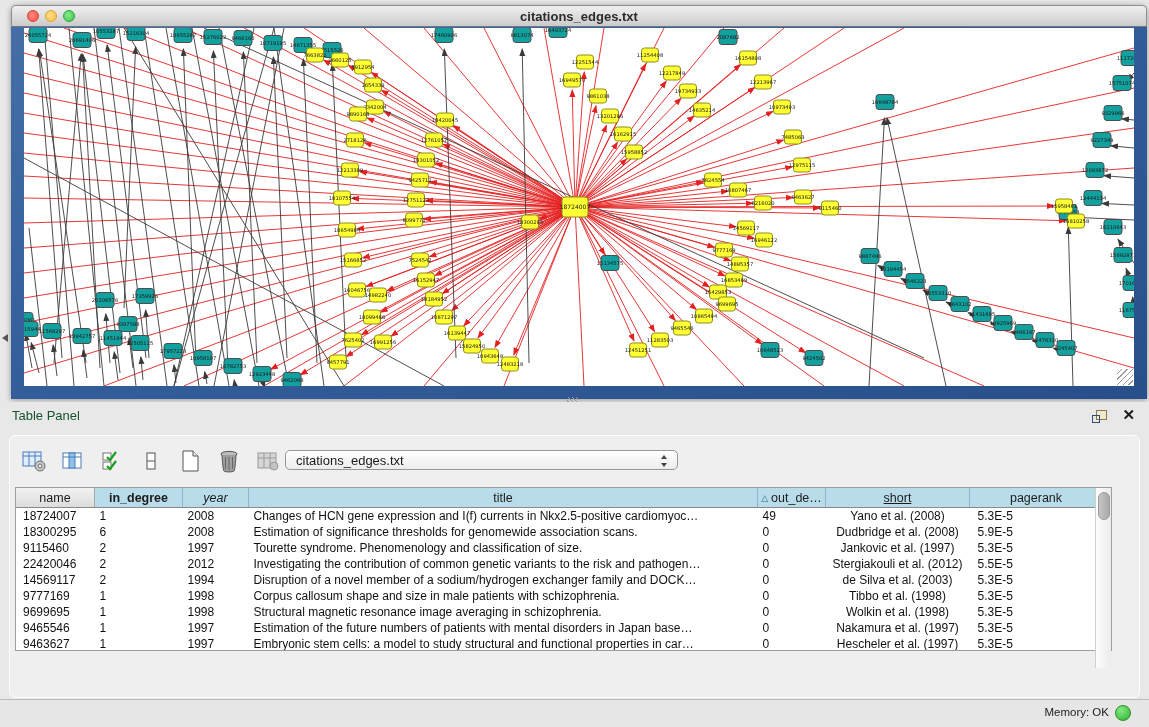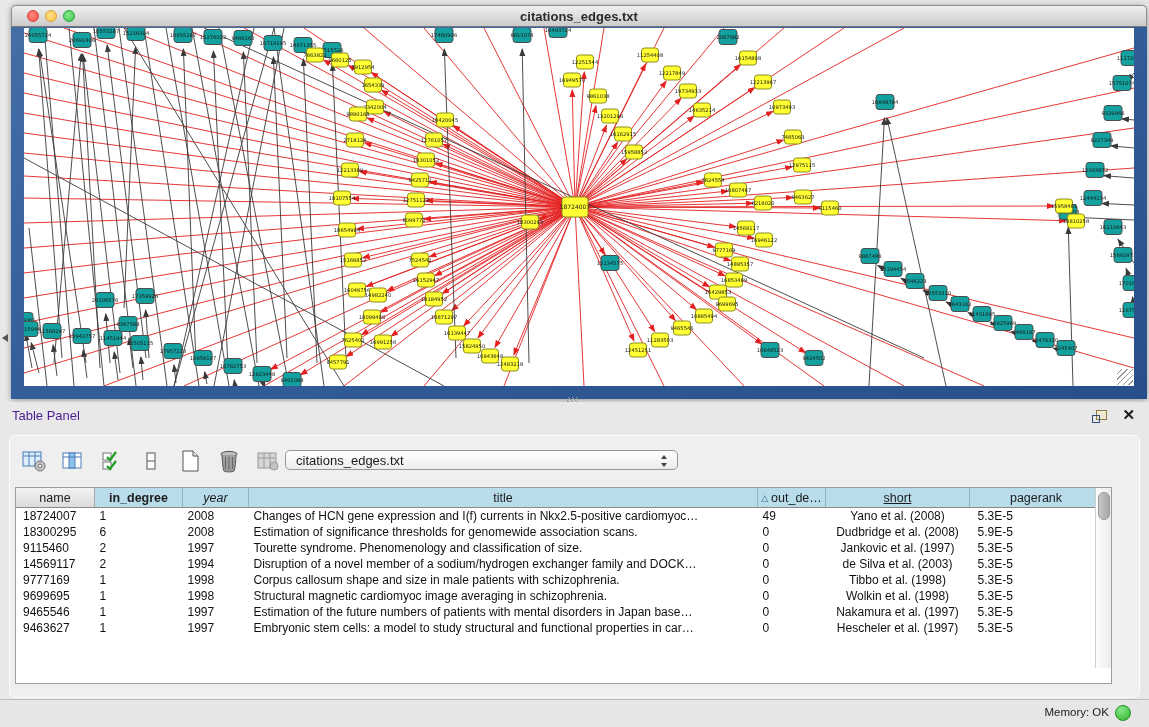--- a/index.html
+++ b/index.html
@@ -28,21 +28,21 @@
   
   .collapse-arrow{position:absolute;left:2px;top:334px;width:0;height:0;
     border-top:4px solid transparent;border-bottom:4px solid transparent;border-right:6px solid #555}
 
   
   .split-grip{position:absolute;left:567px;top:397px;width:12px;height:7px;
     background:repeating-linear-gradient(45deg,transparent 0 2px,#9b9b9b 2px 3px)}
 
   
   .tp-header{position:absolute;left:0;top:402px;width:1149px;height:32px;background:#e8e8e8}
-  .tp-title{position:absolute;left:12px;top:6px;font-size:13px;color:#4c1d95}
+  .tp-title{position:absolute;left:12px;top:6px;font-size:13px;color:#14532d}
   .float-ico{position:absolute;right:42px;top:8px;width:15px;height:13px}
   .float-ico .sq1{position:absolute;left:4px;top:0;width:9px;height:8px;border:1px solid #8a7a45;background:#efe9d2}
   .float-ico .sq2{position:absolute;left:0;top:5px;width:6px;height:6px;border:1px solid #2f4d77;background:transparent}
   .close-ico{position:absolute;right:14px;top:4px;font-size:15px;font-weight:bold;color:#1a1a1a}
 
   .panel-inner{position:absolute;left:9px;top:435px;width:1131px;height:263px;
                background:#efefef;border:1px solid #fdfdfd;border-radius:6px;box-sizing:border-box}
 
   
   .toolbar{position:absolute;left:20px;top:446px;height:30px;display:flex;align-items:center;gap:11px}
@@ -52,21 +52,21 @@
   .dropdown{position:absolute;left:285px;top:450px;width:393px;height:20px;
             border:1px solid #979797;border-radius:5px;background:linear-gradient(#ffffff,#ececec);
             font-size:13px;line-height:19px;color:#1a1a1a;padding-left:10px;box-sizing:border-box}
   .dd-arrows{position:absolute;right:9px;top:3px;width:9px;height:14px}
   .dd-arrows .up{position:absolute;left:2px;top:1px;width:0;height:0;
     border-left:3px solid transparent;border-right:3px solid transparent;border-bottom:4px solid #444}
   .dd-arrows .dn{position:absolute;left:2px;bottom:1px;width:0;height:0;
     border-left:3px solid transparent;border-right:3px solid transparent;border-top:4px solid #444}
 
   
-  .tbl{position:absolute;left:15px;top:487px;width:1097px;height:197px;background:#fff;
+  .tbl{position:absolute;left:15px;top:487px;width:1097px;height:164px;background:#fff;
        border:1px solid #9e9e9e;box-sizing:border-box;overflow:hidden}
   table.grid{border-collapse:collapse;table-layout:fixed;width:1080px;font-size:12px;color:#111}
   table.grid th{height:19px;background:#b9dcea;border-right:1px solid #8fb6c6;border-bottom:1px solid #8a8a8a;
        font-weight:normal;font-size:12.5px;color:#1c1c1c;text-align:center;overflow:hidden;white-space:nowrap;padding:0}
   table.grid th.pk{background:linear-gradient(#f2f2f2,#dcdcdc);border-right:1px solid #a9a9a9}
   table.grid td{height:16px;border:none;padding:0 0 0 5px;overflow:hidden;white-space:nowrap;text-overflow:clip}
   table.grid td.c0{padding-left:7px}
   table.grid td.c5{text-align:center;padding-left:0}
   table.grid td.c6{padding-left:8px}
   .sort-tri{display:inline-block;font-size:9px;color:#2e6f92;margin-right:3px;transform:translateY(-1px)}
@@ -890,20 +890,29 @@
         <tr>
           <td class="c0">9115460</td>
           <td class="c1">2</td>
           <td class="c2">1997</td>
           <td class="c3">Tourette syndrome. Phenomenology and classification of size.</td>
           <td class="c4">0</td>
           <td class="c5">Jankovic et al. (1997)</td>
           <td class="c6">5.3E-5</td>
         </tr>
         <tr>
+          <td class="c0">22420046</td>
+          <td class="c1">2</td>
+          <td class="c2">2012</td>
+          <td class="c3">Investigating the contribution of common genetic variants to the risk and pathogen…</td>
+          <td class="c4">0</td>
+          <td class="c5">Stergiakouli et al. (2012)</td>
+          <td class="c6">5.5E-5</td>
+        </tr>
+        <tr>
           <td class="c0">14569117</td>
           <td class="c1">2</td>
           <td class="c2">1994</td>
           <td class="c3">Disruption of a novel member of a sodium/hydrogen exchanger family and DOCK…</td>
           <td class="c4">0</td>
           <td class="c5">de Silva et al. (2003)</td>
           <td class="c6">5.3E-5</td>
         </tr>
         <tr>
           <td class="c0">9777169</td>
@@ -911,21 +920,21 @@
           <td class="c2">1998</td>
           <td class="c3">Corpus callosum shape and size in male patients with schizophrenia.</td>
           <td class="c4">0</td>
           <td class="c5">Tibbo et al. (1998)</td>
           <td class="c6">5.3E-5</td>
         </tr>
         <tr>
           <td class="c0">9699695</td>
           <td class="c1">1</td>
           <td class="c2">1998</td>
-          <td class="c3">Structural magnetic cardiomyoc image averaging in schizophrenia.</td>
+          <td class="c3">Structural magnetic resonance image averaging in schizophrenia.</td>
           <td class="c4">0</td>
           <td class="c5">Wolkin et al. (1998)</td>
           <td class="c6">5.3E-5</td>
         </tr>
         <tr>
           <td class="c0">9465546</td>
           <td class="c1">1</td>
           <td class="c2">1997</td>
           <td class="c3">Estimation of the future numbers of patients with mental disorders in Japan base…</td>
           <td class="c4">0</td>

